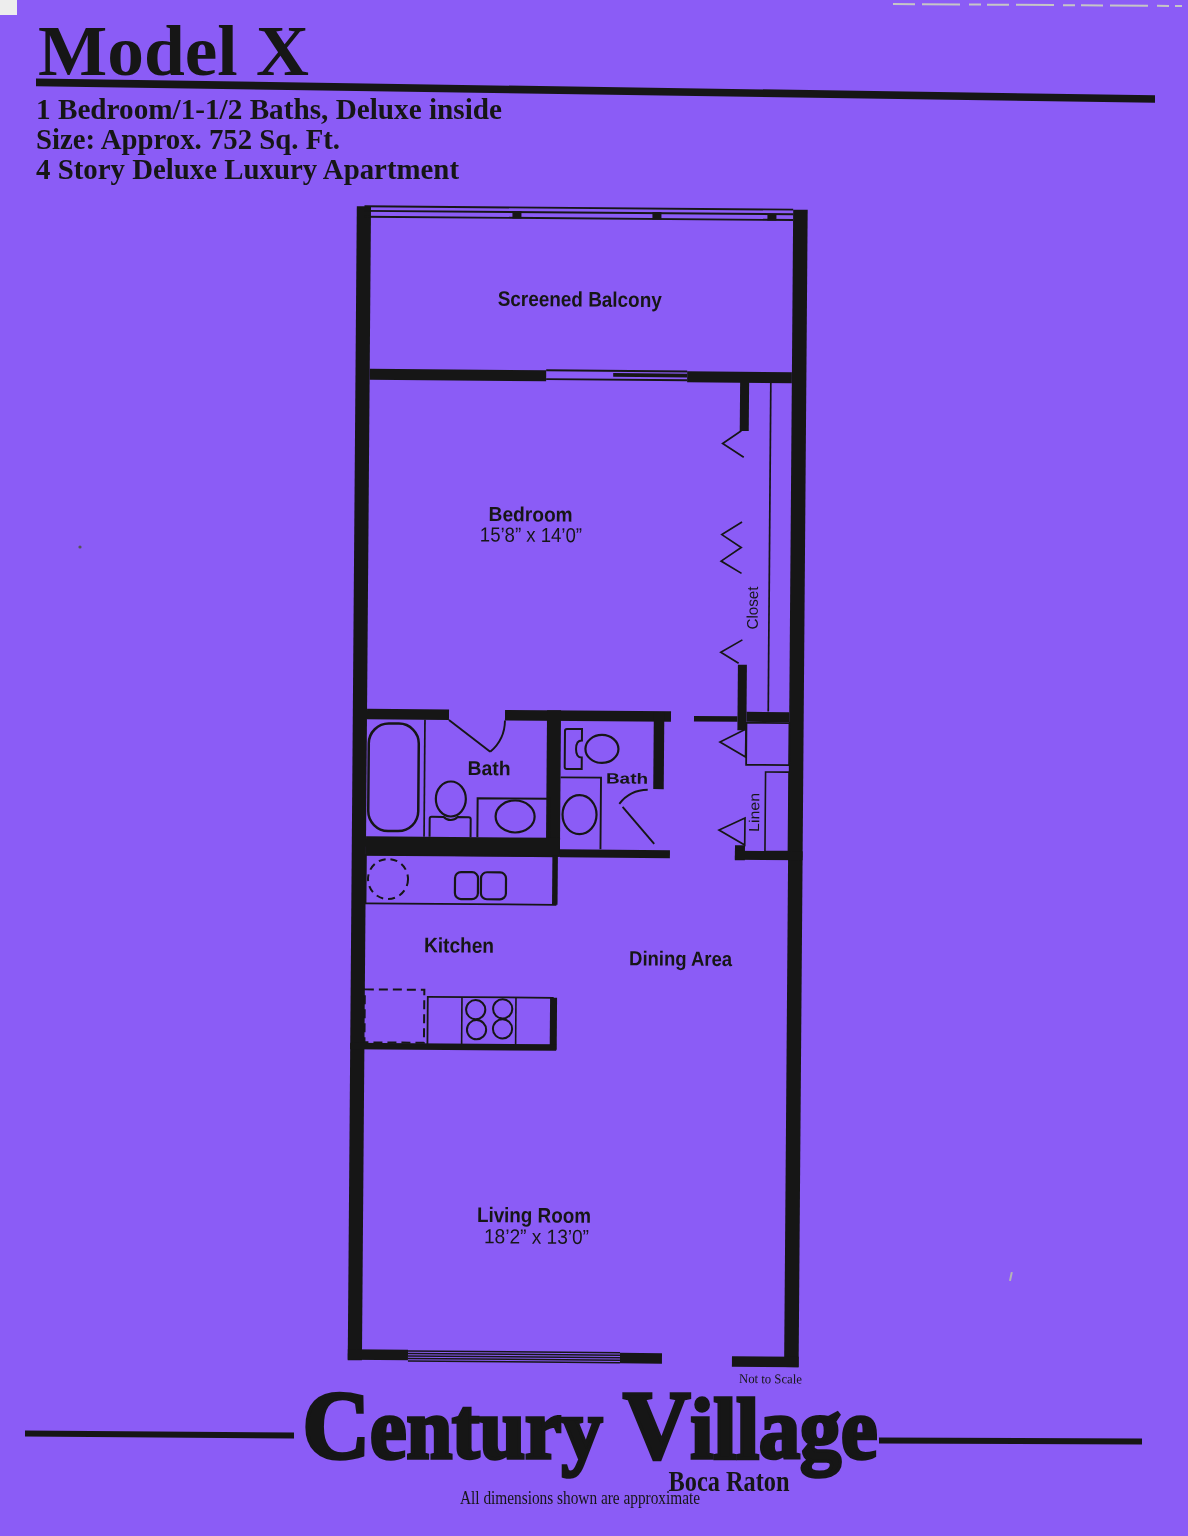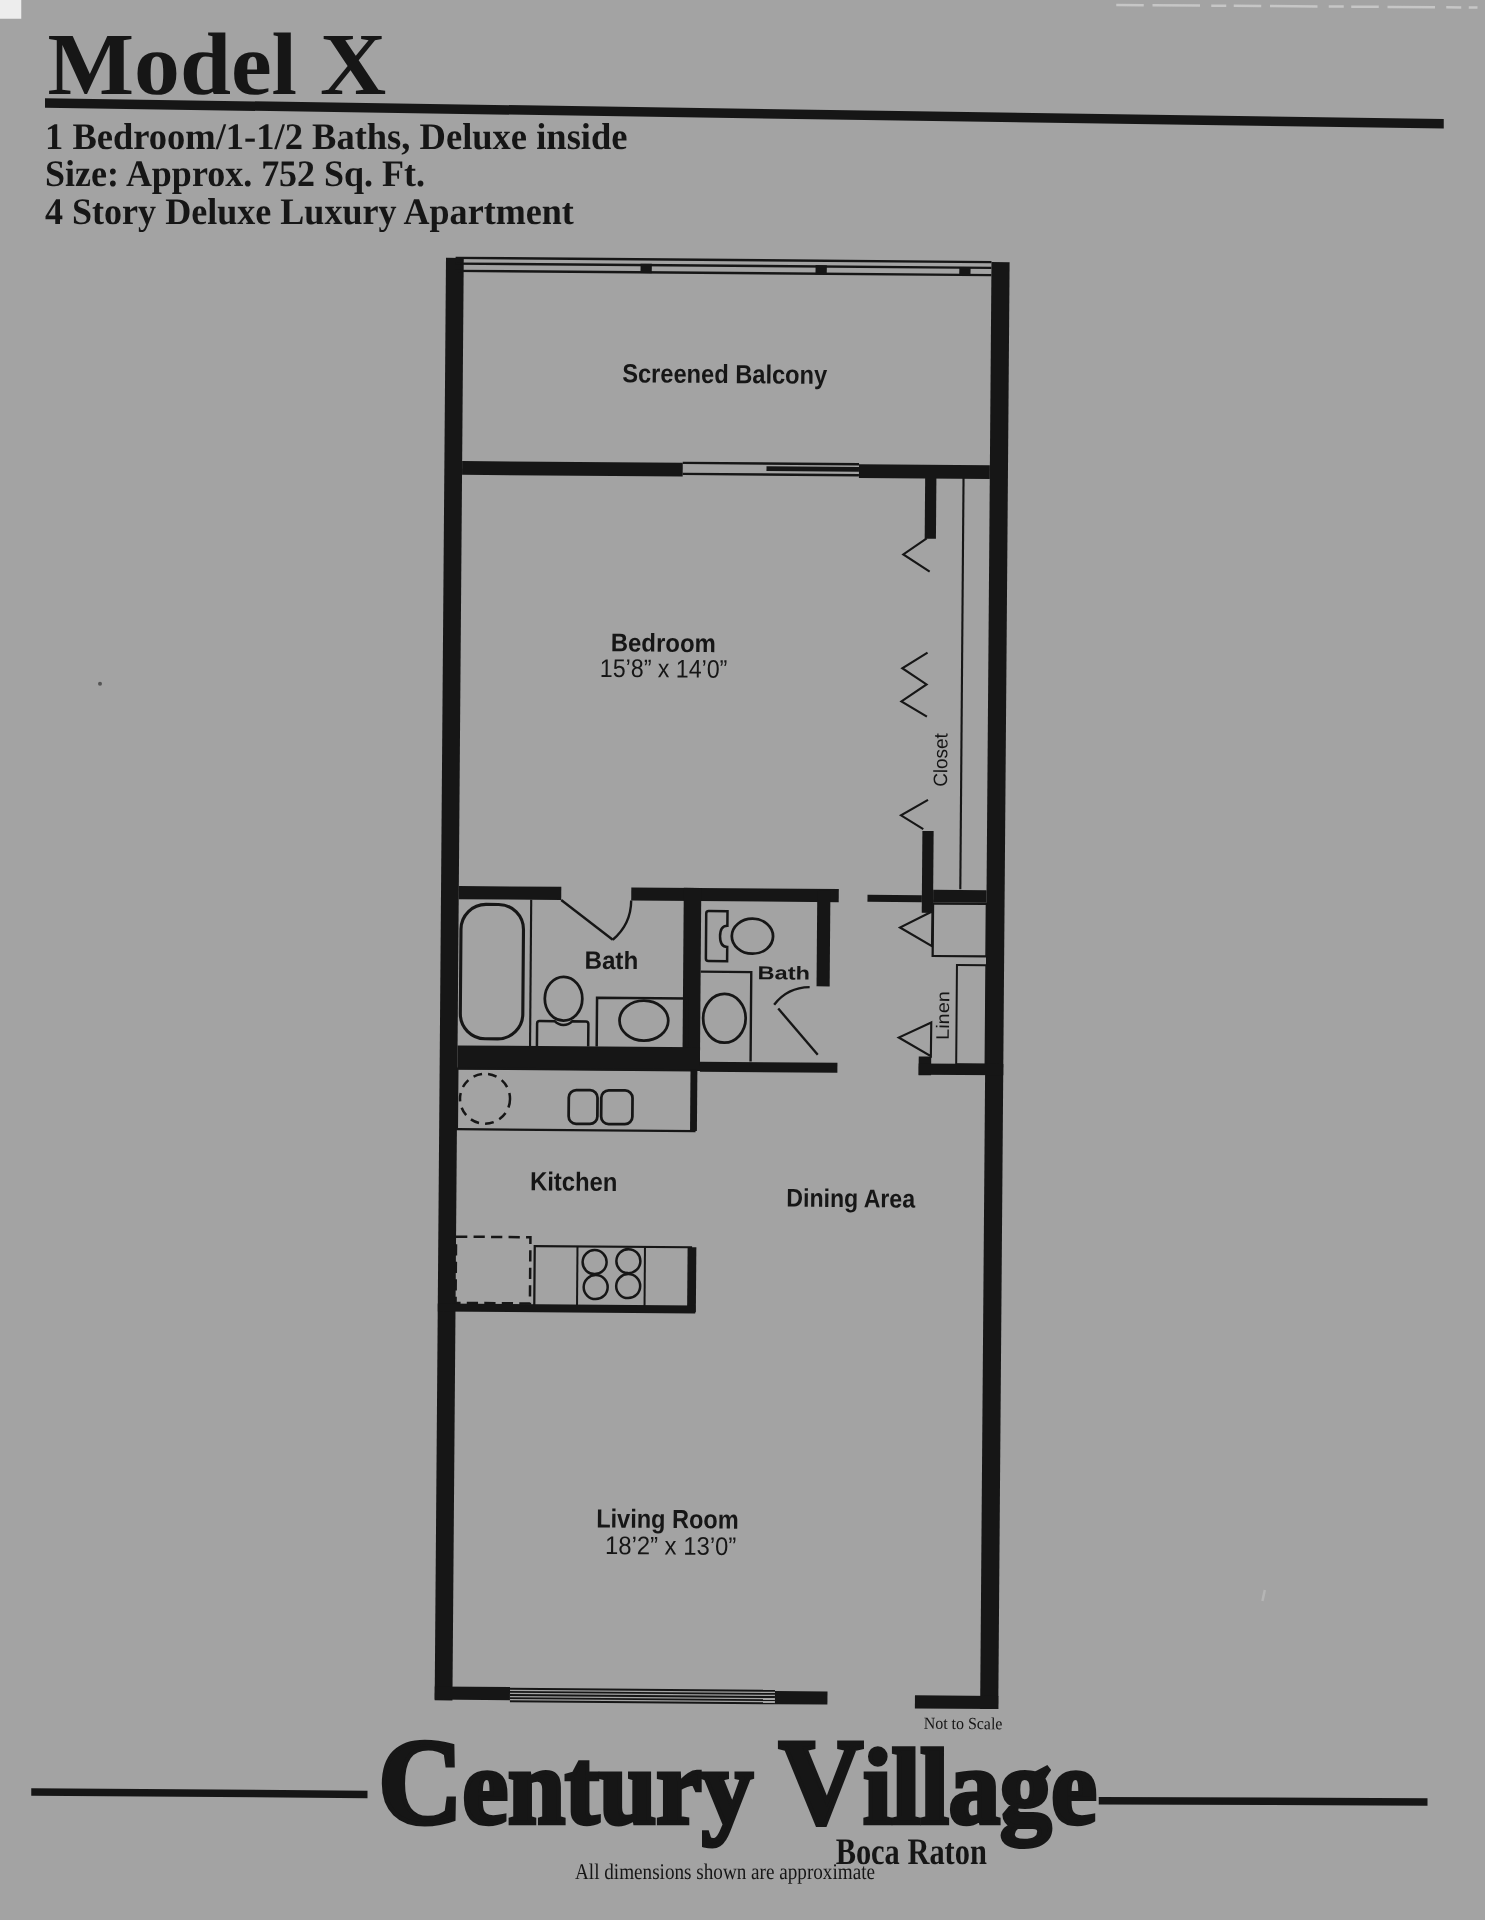--- a/index.html
+++ b/index.html
@@ -1,16 +1,16 @@
 <!DOCTYPE html>
 <html><head>
 <meta charset="utf-8">
 <style>
 html,body{margin:0;padding:0;background:#fcfcfc;}
-#page{position:relative;width:1188px;height:1536px;background:#a3a3a3;overflow:hidden;
+#page{position:relative;width:1188px;height:1536px;background:#8b5cf6;overflow:hidden;
   font-family:"Liberation Sans", sans-serif;}
 svg text{fill:#161616;}
 </style>
 </head>
 <body>
 <div id="page">
 <svg width="1188" height="1536" viewBox="0 0 1188 1536" xmlns="http://www.w3.org/2000/svg">
 
  <rect x="0" y="0" width="17" height="15" fill="#ededed"></rect>
 

